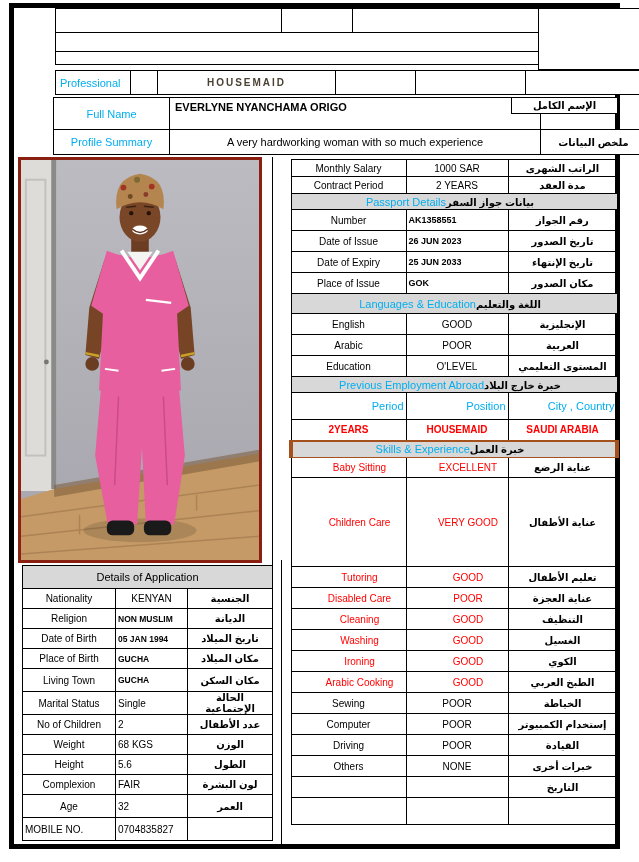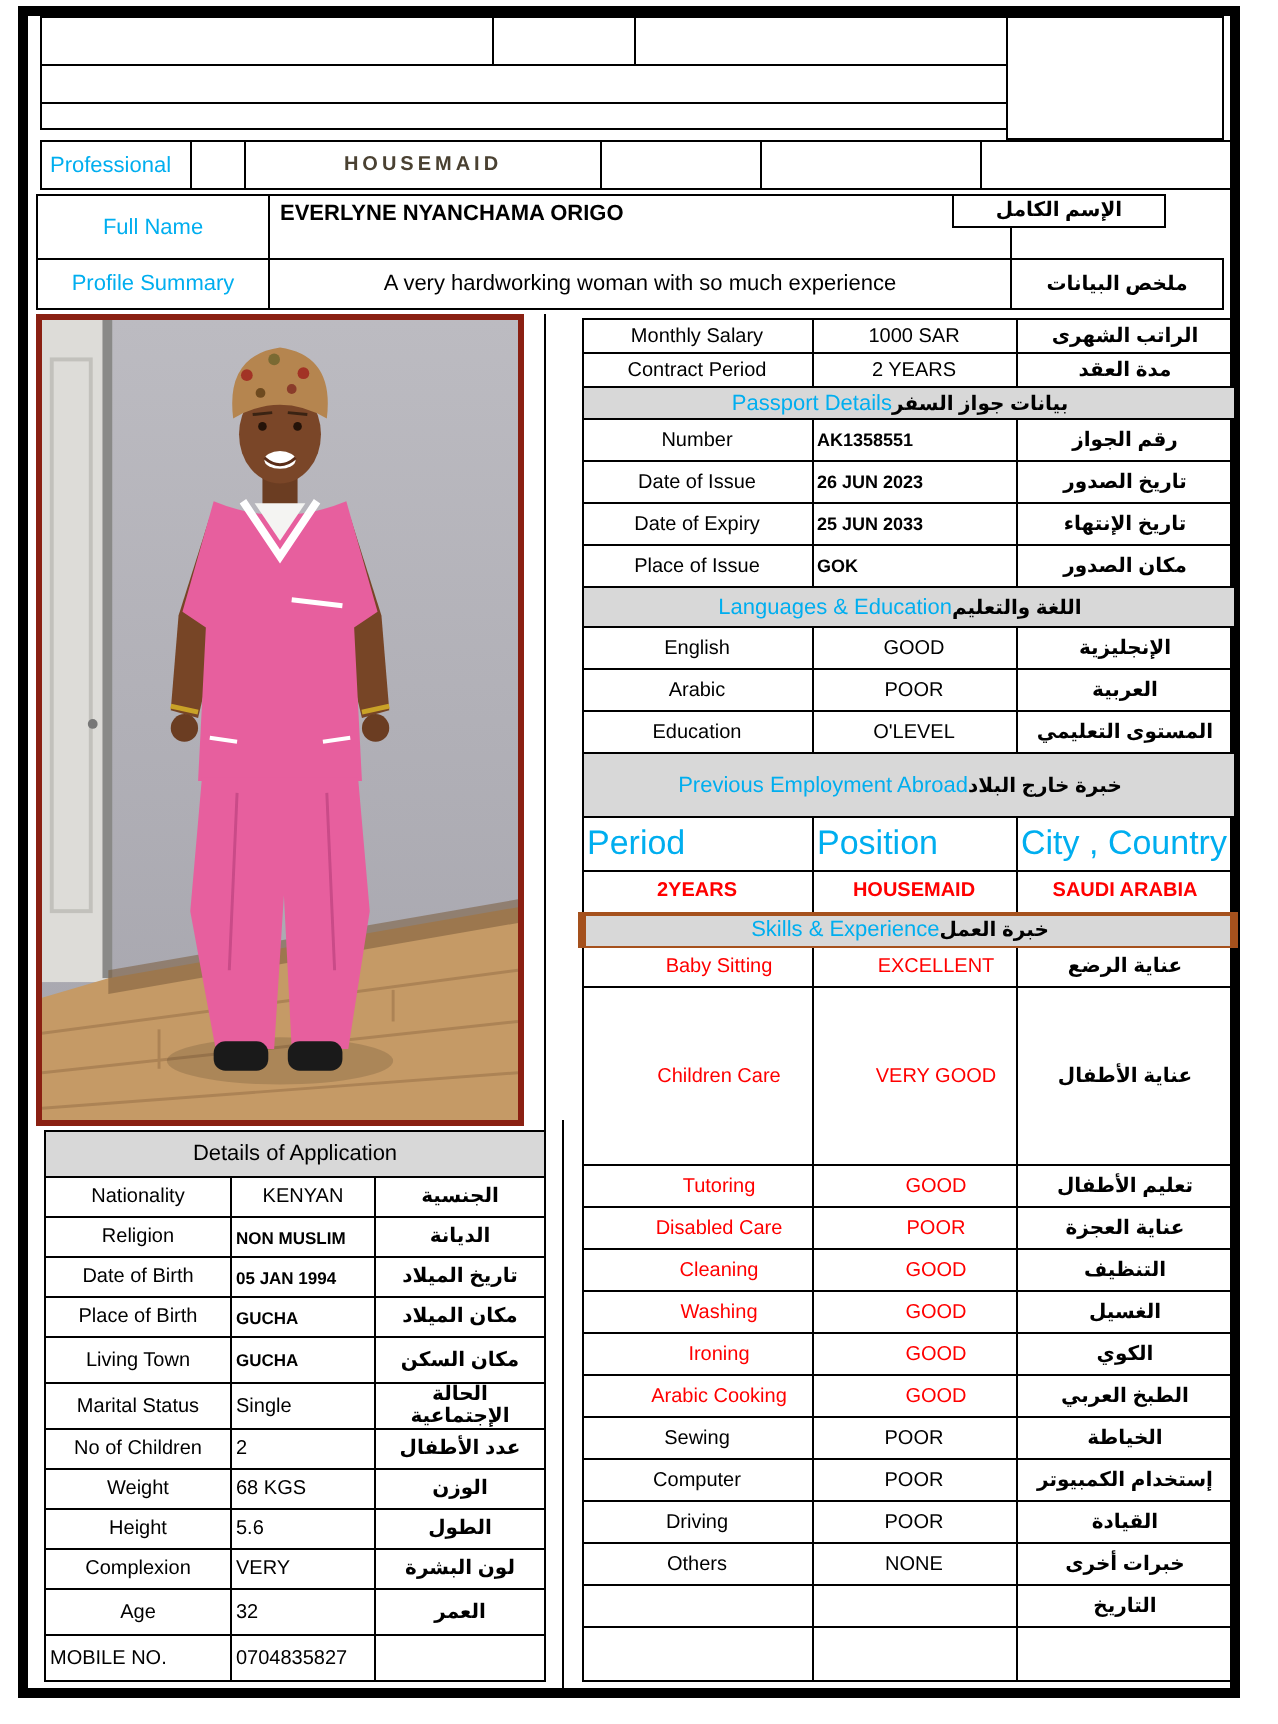--- a/index.html
+++ b/index.html
@@ -2,21 +2,21 @@
 <html><head>
 <meta charset="utf-8">
 <style>
   html,body { margin:0; padding:0; background:#fff; }
   .page {
     position:relative; width:639px; height:862px; background:#fff;
     font-family:"Liberation Sans","DejaVu Sans",sans-serif; color:#000; overflow:hidden;
   }
   .abs { position:absolute; box-sizing:border-box; }
   .frame { left:9px; top:3px; width:611px; height:846px; border:5px solid #000; }
-  .cell  { border:1px solid #000; background:#fff; }
+  .cell  { border:1px solid #000; background:#fff;margin-left:35px; }
   .vline { width:0; border-left:1px solid #000; }
 
   
   .cyan { color:#00aeef; }
   .lbl-cell { display:flex; align-items:center; justify-content:center; font-size:11px; }
   .prof-lbl { display:flex; align-items:center; padding-left:4px; font-size:11px; }
   .prof-val { display:flex; align-items:center; justify-content:center;
               font-size:10px; font-weight:bold; letter-spacing:2px; color:#4a4132; }
   .name-val { font-size:11px; font-weight:bold; padding:3px 5px; }
   .sum-val  { display:flex; align-items:center; justify-content:center; font-size:11px; }
@@ -37,21 +37,21 @@
   td.lbl { text-align:center; }
   td.val { text-align:center; }
   td.ar  { text-align:center; font-weight:bold; direction:rtl; }
   tr.vleft td.val { text-align:left; font-weight:bold; font-size:9px; }
   tr.red td.lbl, tr.red td.val { color:#f00;padding-left:24px; }
   td.section { background:#d8d8d8; text-align:center; }
   td.section .en { color:#00aeef; font-size:11px; }
   td.section .arb { font-weight:bold; font-size:10px; direction:rtl; margin-right:8px; }
   td.skills-head { border-left:4px solid #a5511d; border-right:4px solid #a5511d;
                    border-top:2px solid #a5511d; border-bottom:1px solid #a5511d; }
-  td.colhead { text-align:left; color:#00aeef; font-size:17px; }
+  td.colhead { text-align:right; color:#00aeef; font-size:11px; }
   td.empval  { text-align:center; color:#f00; font-weight:bold; }
   td.dhead { background:#d8d8d8; text-align:center; font-size:11px; }
   tr.dsmall td.val { text-align:left; font-weight:bold; font-size:8.5px; }
   tr.dleft  td.val { text-align:left; }
   tr.lbl-left td.lbl { text-align:left; }
 </style>
 </head>
 <body>
 
 <div class="page">
@@ -201,21 +201,21 @@
         <tr style="height: 21px;">
           <td class="lbl">Arabic</td>
           <td class="val">POOR</td>
           <td class="ar" dir="rtl">العربية</td>
         </tr>
         <tr style="height: 21px;">
           <td class="lbl">Education</td>
           <td class="val">O'LEVEL</td>
           <td class="ar" dir="rtl">المستوى التعليمي</td>
         </tr>
-        <tr style="height: 32px; padding-left: 17px;">
+        <tr style="height: 16px; padding-left: 17px;">
           <td class="section" colspan="3"><span class="en">Previous Employment Abroad</span><span class="arb" dir="rtl">خبرة خارج البلاد</span></td>
         </tr>
         <tr style="height: 27px;">
           <td class="colhead">Period</td>
           <td class="colhead">Position</td>
           <td class="colhead">City , Country</td>
         </tr>
         <tr style="height: 21px;">
           <td class="empval">2YEARS</td>
           <td class="empval">HOUSEMAID</td>
@@ -347,21 +347,21 @@
           <td class="val">68 KGS</td>
           <td class="ar" dir="rtl">الوزن</td>
         </tr>
         <tr class="dleft" style="height: 20px;">
           <td class="lbl">Height</td>
           <td class="val">5.6</td>
           <td class="ar" dir="rtl">الطول</td>
         </tr>
         <tr class="dleft" style="height: 20px;">
           <td class="lbl">Complexion</td>
-          <td class="val">VERY</td>
+          <td class="val">FAIR</td>
           <td class="ar" dir="rtl">لون البشرة</td>
         </tr>
         <tr class="dleft" style="height: 23px;">
           <td class="lbl">Age</td>
           <td class="val">32</td>
           <td class="ar" dir="rtl">العمر</td>
         </tr>
         <tr class="dleft lbl-left" style="height: 23px;">
           <td class="lbl">MOBILE NO.</td>
           <td class="val">0704835827</td>

